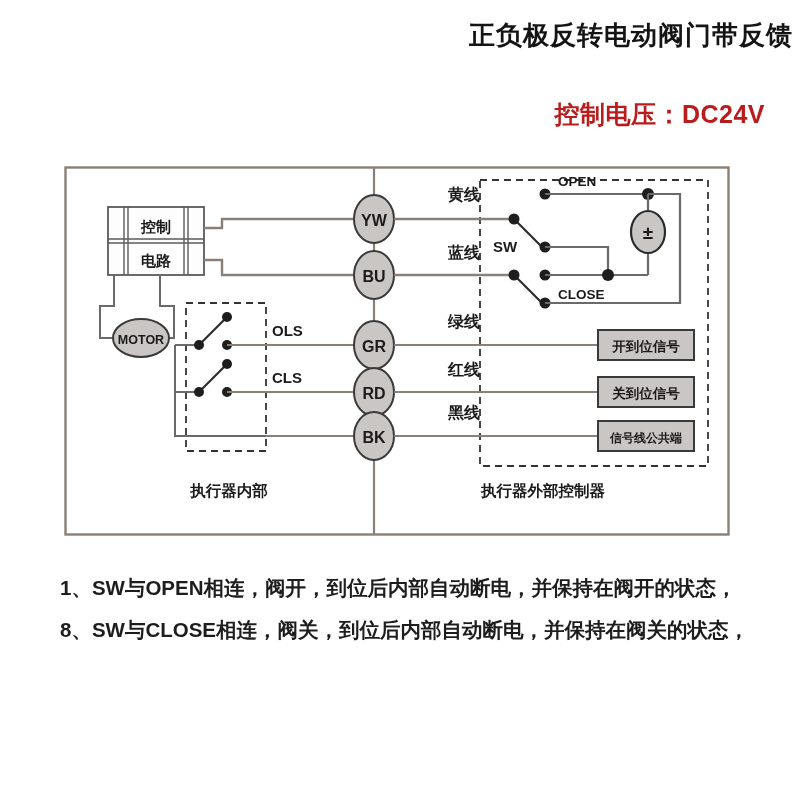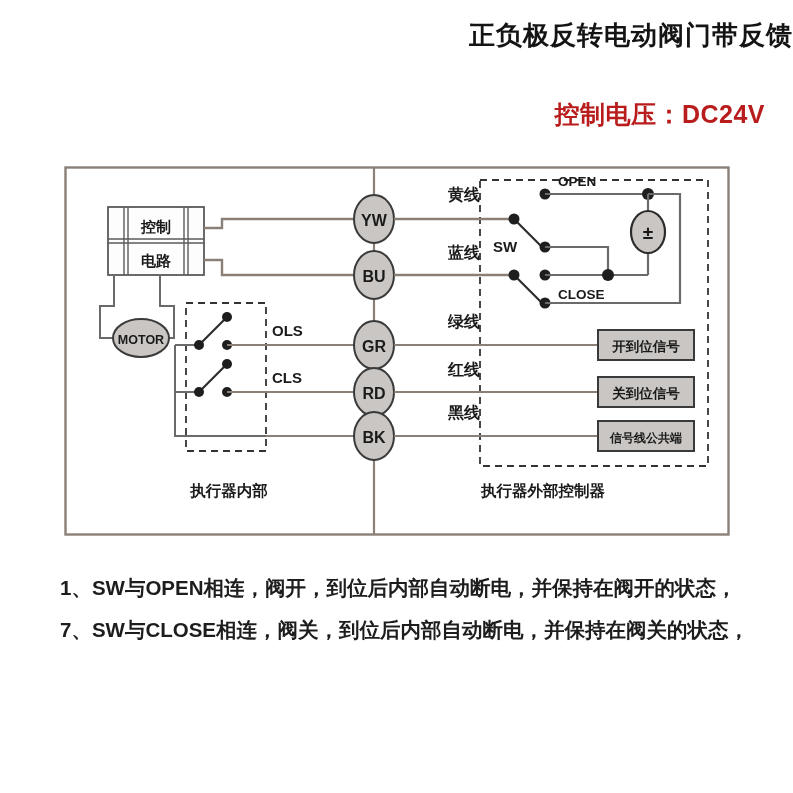--- a/index.html
+++ b/index.html
@@ -227,17 +227,17 @@
       <text x="479" y="330" font-size="15.5" font-weight="700" text-anchor="middle" fill="#1a1a1a">执行器外部控制器</text>
 
     </svg>
   </div>
 
   <div class="notes">
     <div class="note">
       <span class="note-line1">1、SW与OPEN相连，阀开，到位后内部自动断电，并保持在阀开的状态，</span>
     </div>
     <div class="note">
-      <span class="note-line1">7、SW与CLOSE相连，阀关，到位后内部自动断电，并保持在阀关的状态，</span>
+      <span class="note-line1">8、SW与CLOSE相连，阀关，到位后内部自动断电，并保持在阀关的状态，</span>
     </div>
   </div>
 
 </div>
 
 </body></html>

